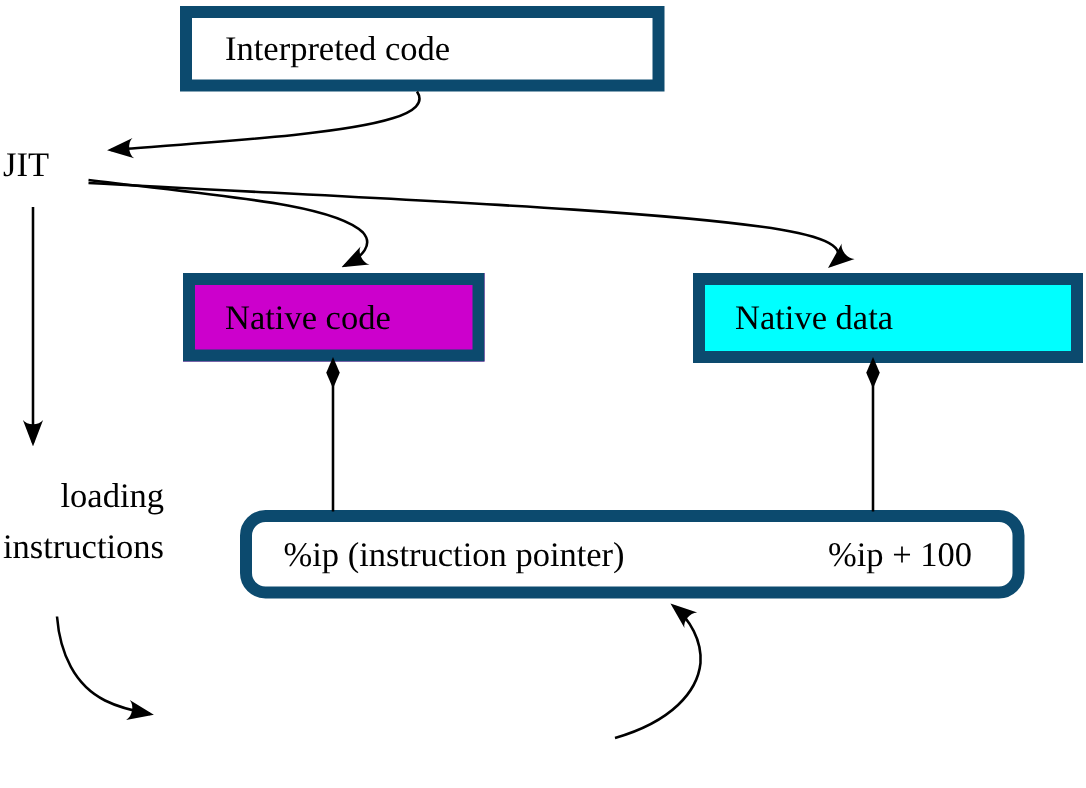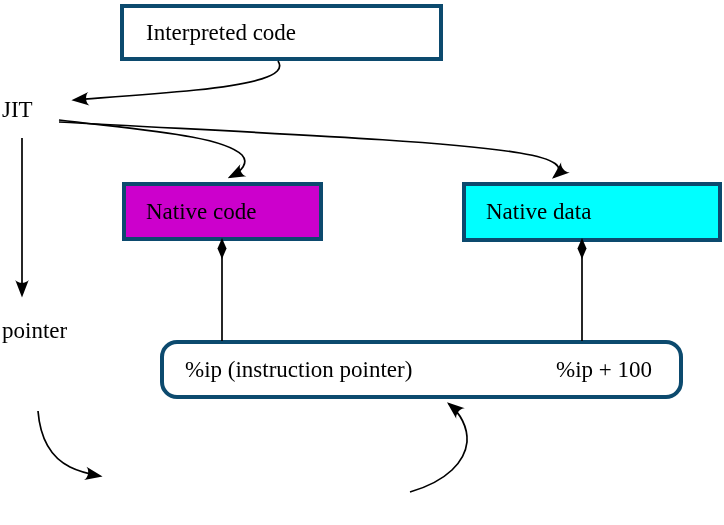--- a/index.html
+++ b/index.html
@@ -8,21 +8,21 @@
   .canvas {
     position: relative;
     width: 724px;
     height: 525px;
     background: #ffffff;
     overflow: hidden;
   }
   .abs { position: absolute; text-align: right; }
   .box {
     position: absolute;
-    border: 4px solid #0c4a6e;
+    border: 8px solid #0c4a6e;
     display: flex;
     align-items: center;
     font-size: 23px;
     background: #fff;
   }
   .box-interpreted {
     left: 120px; top: 4px; width: 323px; height: 57px;
     padding-left: 22px;
   }
   .box-native-code {
@@ -77,21 +77,22 @@
   <div class="box box-native-code" style="background: rgb(204, 0, 204);">
     <span>Native code</span>
   </div>
 
   <div class="box box-pointer">
     <span>%ip (instruction pointer)</span>
     <span>%ip + 100</span>
   </div>
 
   <div class="abs execute-label">
-    <div>pointer</div>
+    <div>loading</div>
+    <div>instructions</div>
   </div>
 
 
   <svg class="wires" viewBox="0 0 724 525">
     <defs>
       <marker id="arrow" viewBox="0 0 10 8" refX="8.6" refY="4" markerWidth="11" markerHeight="9" orient="auto-start-reverse">
         <path d="M0.6,0.4 L10,4 L0.6,7.6 C2.6,6.1 2.6,1.9 0.6,0.4 z" fill="#000"></path>
       </marker>
     </defs>
 

